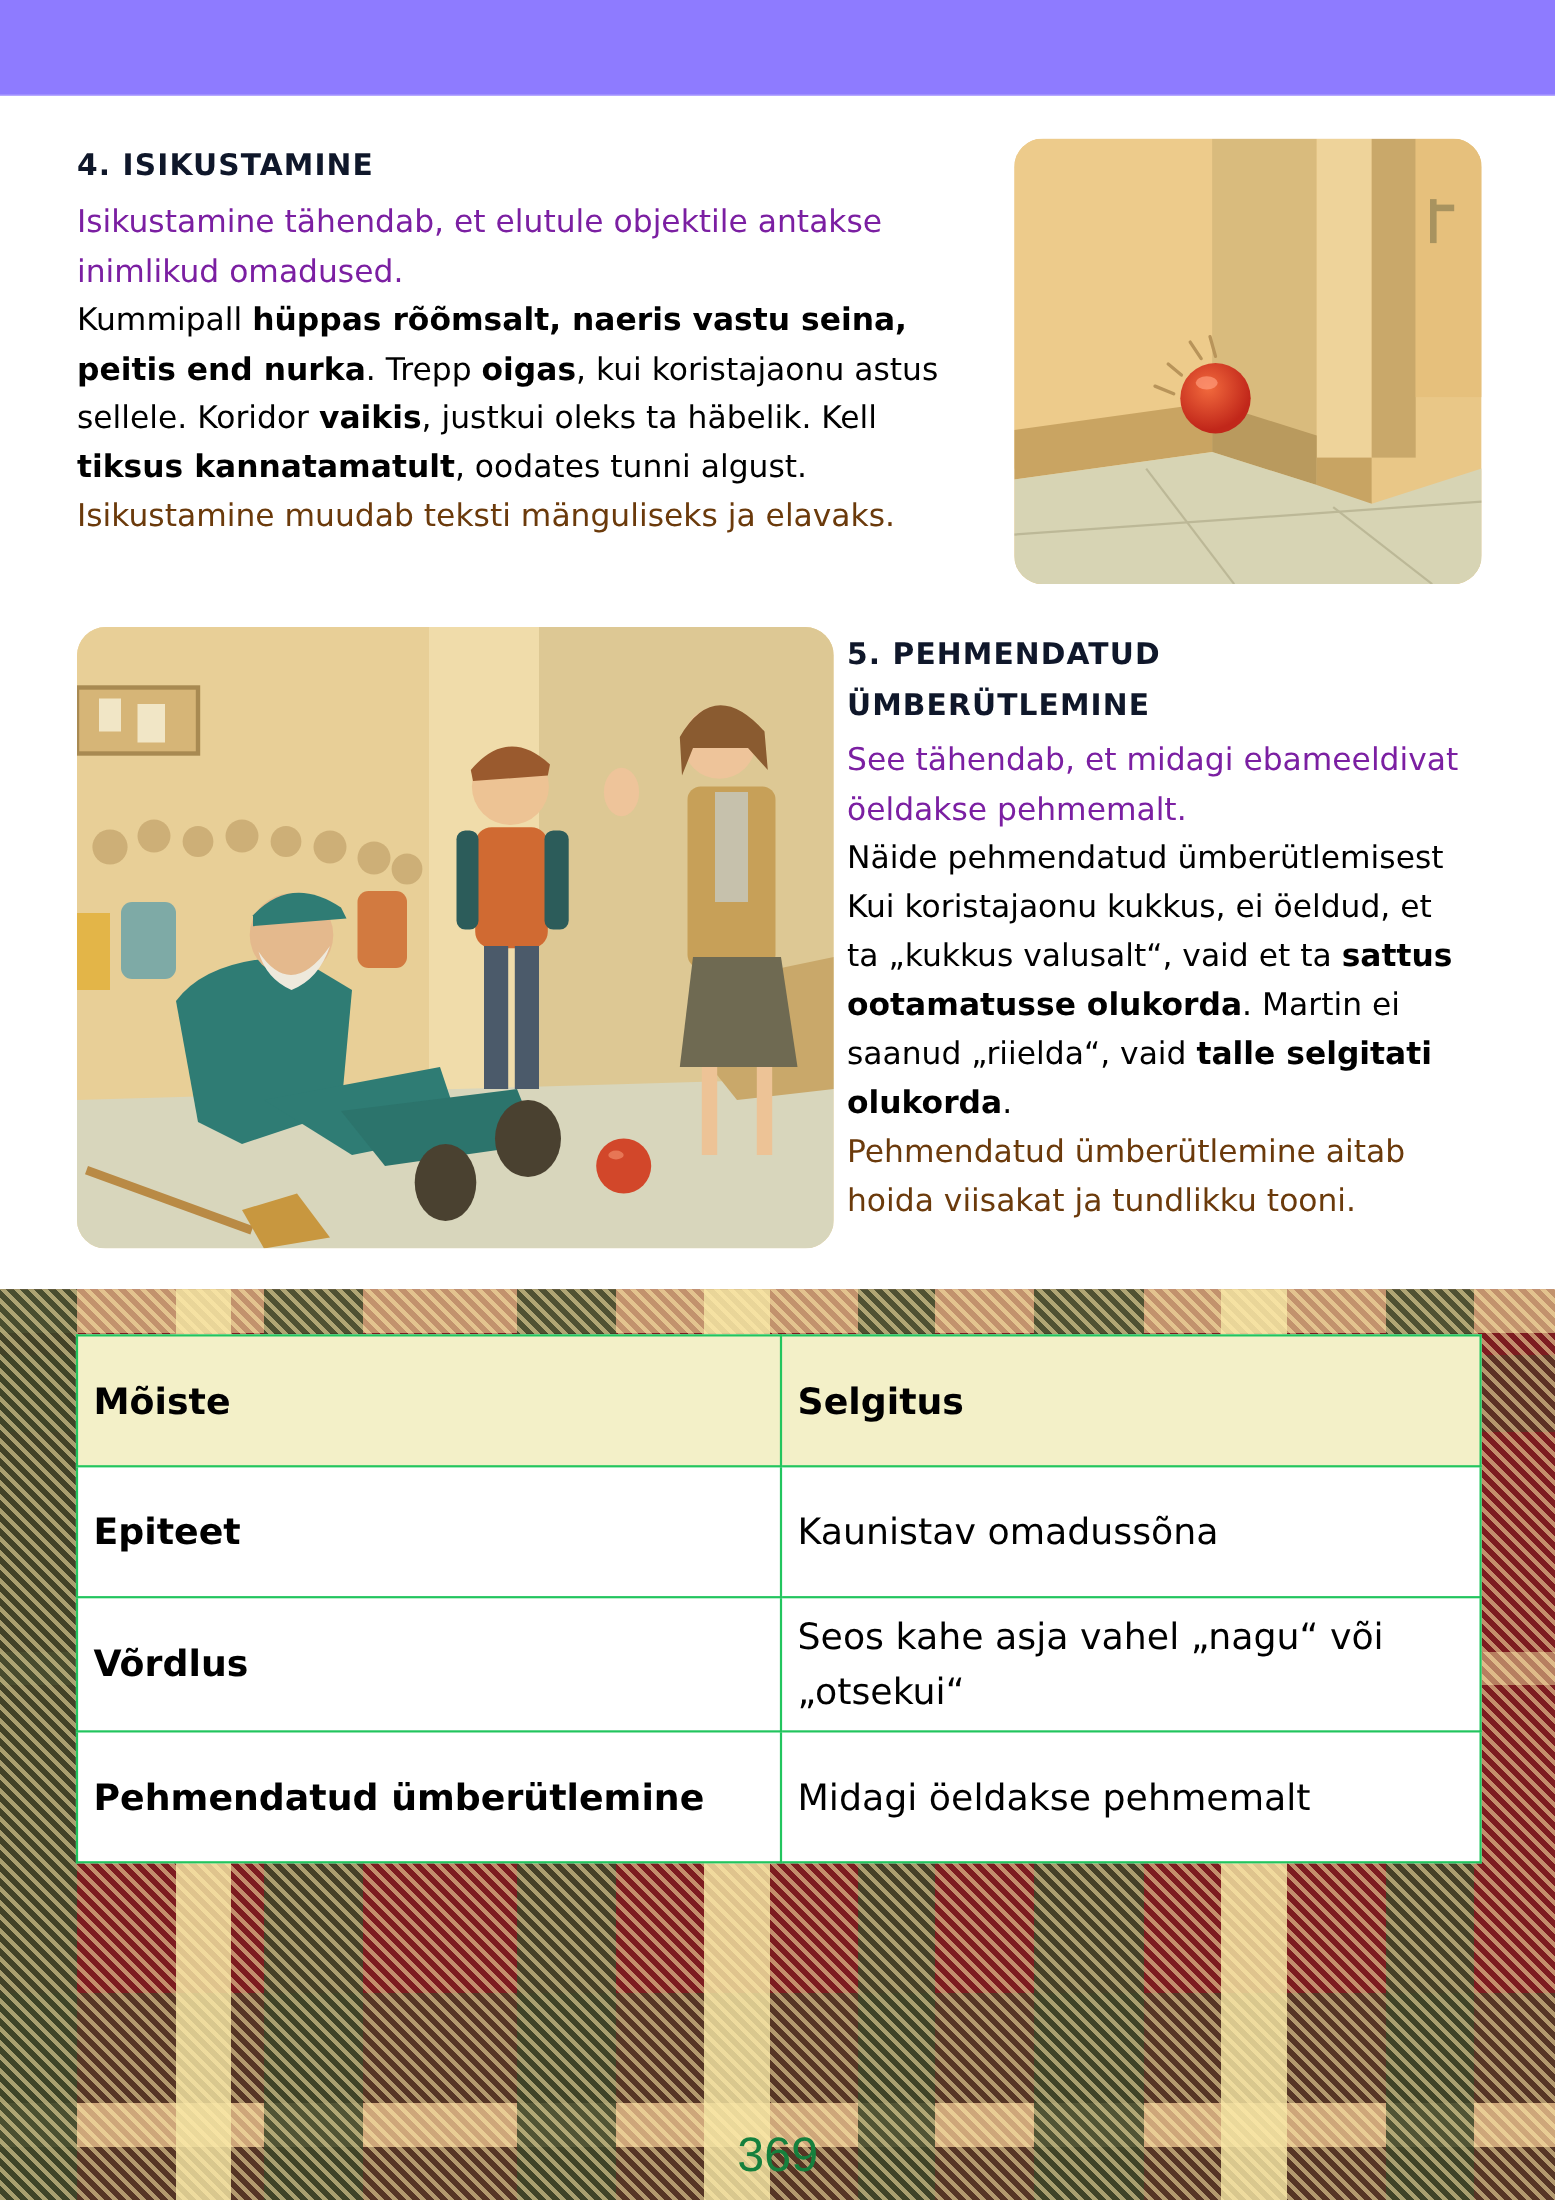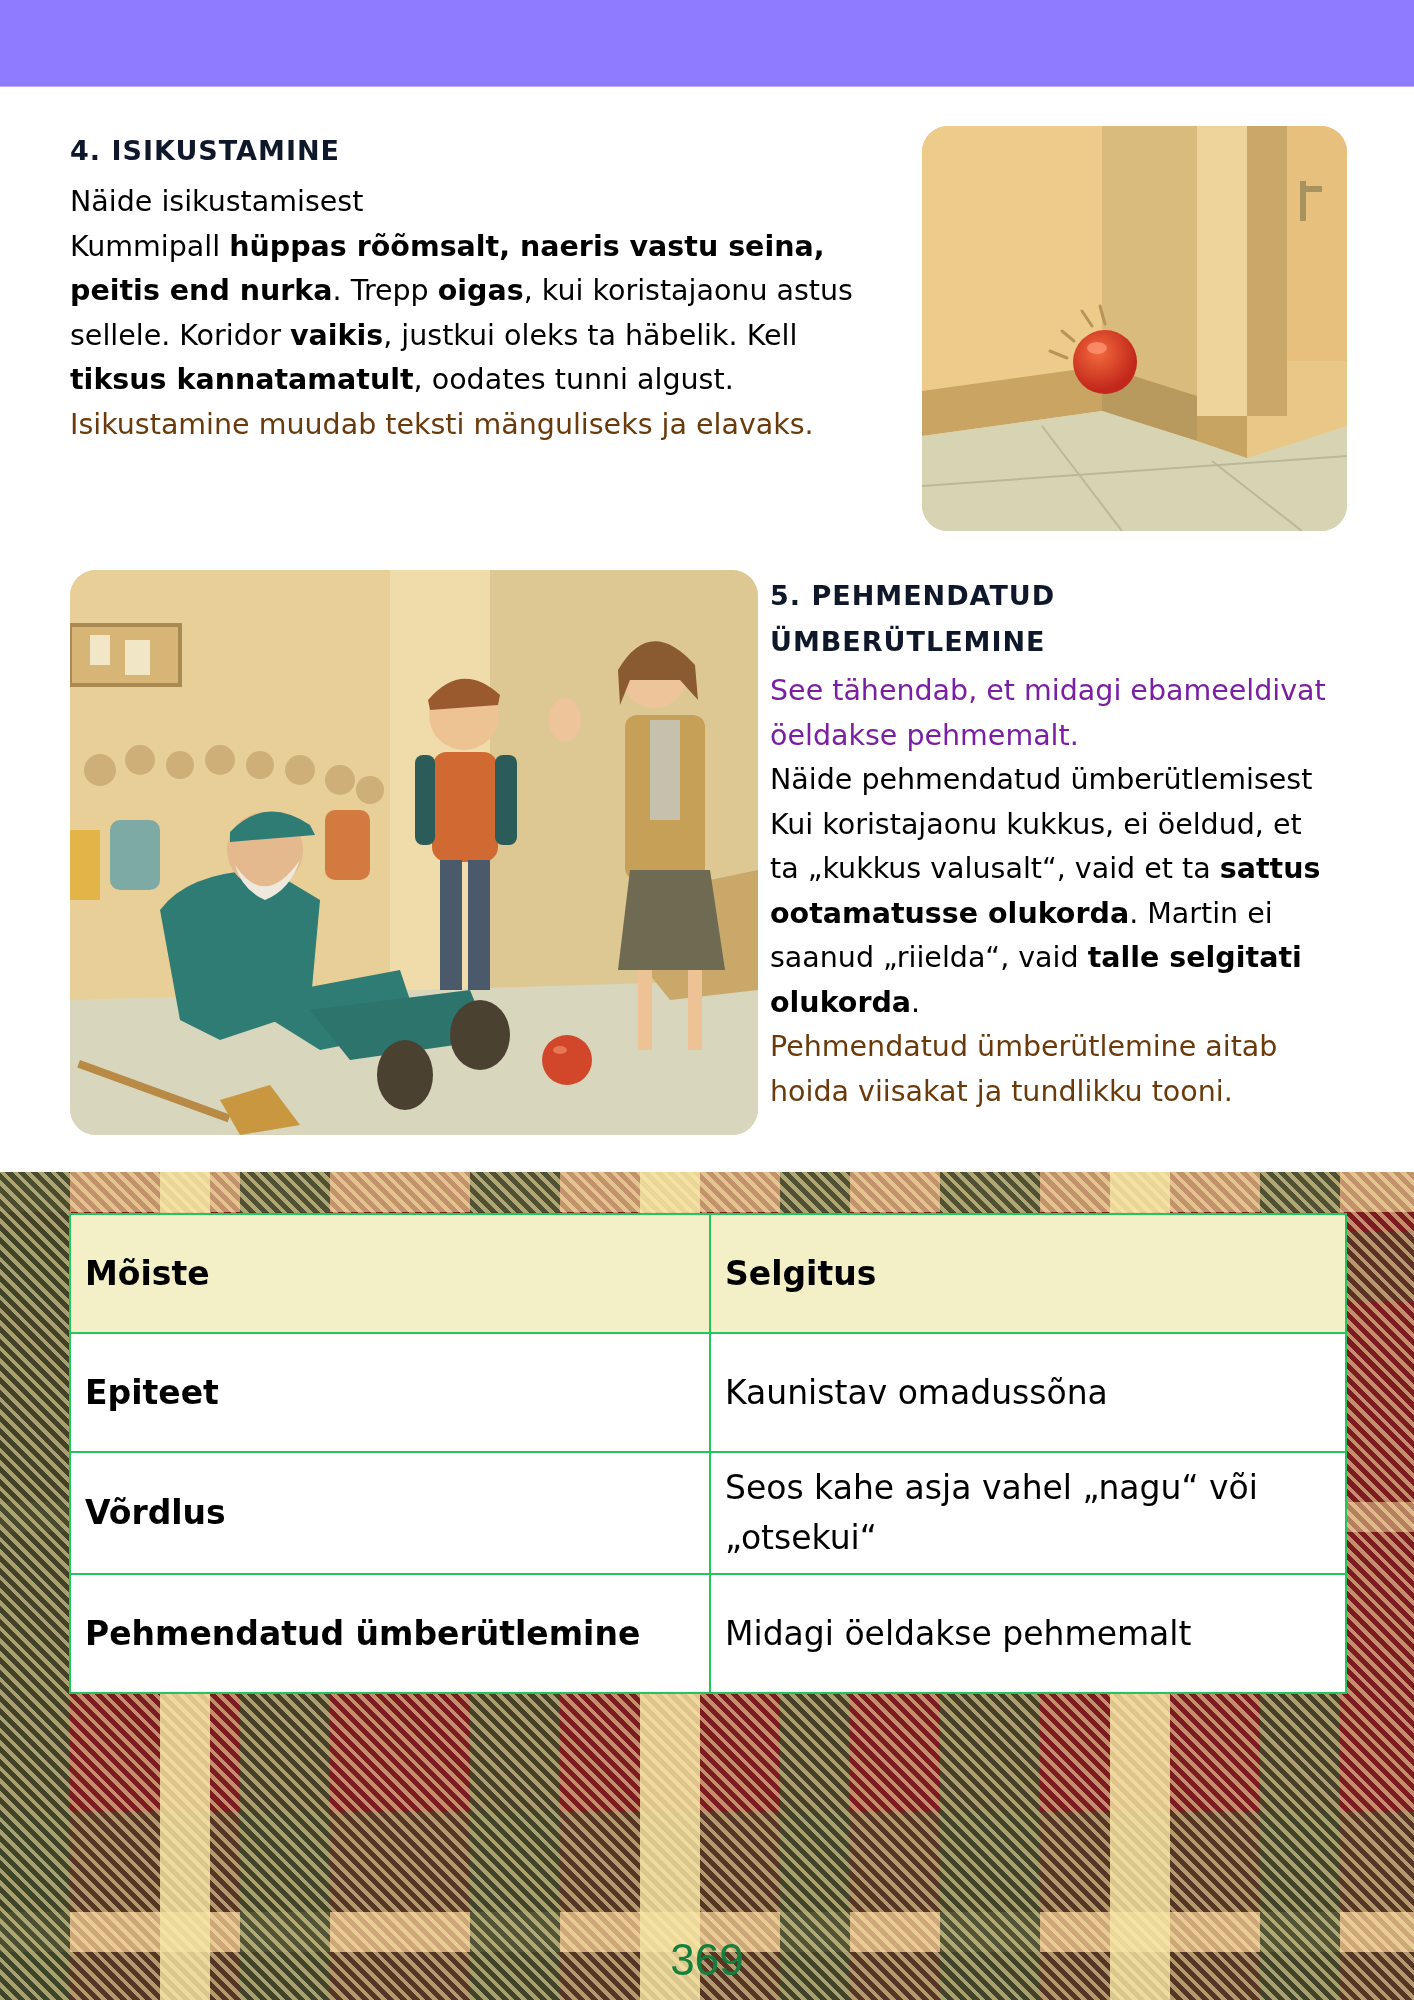--- a/index.html
+++ b/index.html
@@ -83,21 +83,21 @@
     font-family: "Liberation Sans", sans-serif;
   }
 </style>
 </head>
 <body>
 
 <div class="top-band"></div>
 
 <div class="text-block" id="sec4">
   <h2 class="section-title">4. ISIKUSTAMINE</h2>
-  <p>Näide isikustamisest</p>
+  <p class="purple">Isikustamine tähendab, et elutule objektile antakse inimlikud omadused.</p>
   <p>
     <span>Kummipall </span><b>hüppas rõõmsalt, naeris vastu seina, peitis end nurka</b><span>. Trepp </span><b>oigas</b><span>, kui koristajaonu astus sellele. Koridor </span><b>vaikis</b><span>, justkui oleks ta häbelik. Kell </span><b>tiksus kannatamatult</b><span>, oodates tunni algust.</span>
   </p>
   <p class="brown">Isikustamine muudab teksti mänguliseks ja elavaks.</p>
 </div>
 
 <div class="illustration" id="img1">
   <svg viewBox="0 0 425 405" preserveAspectRatio="none">
     <defs>
       <radialGradient id="ballg" cx="0.4" cy="0.35" r="0.6">

